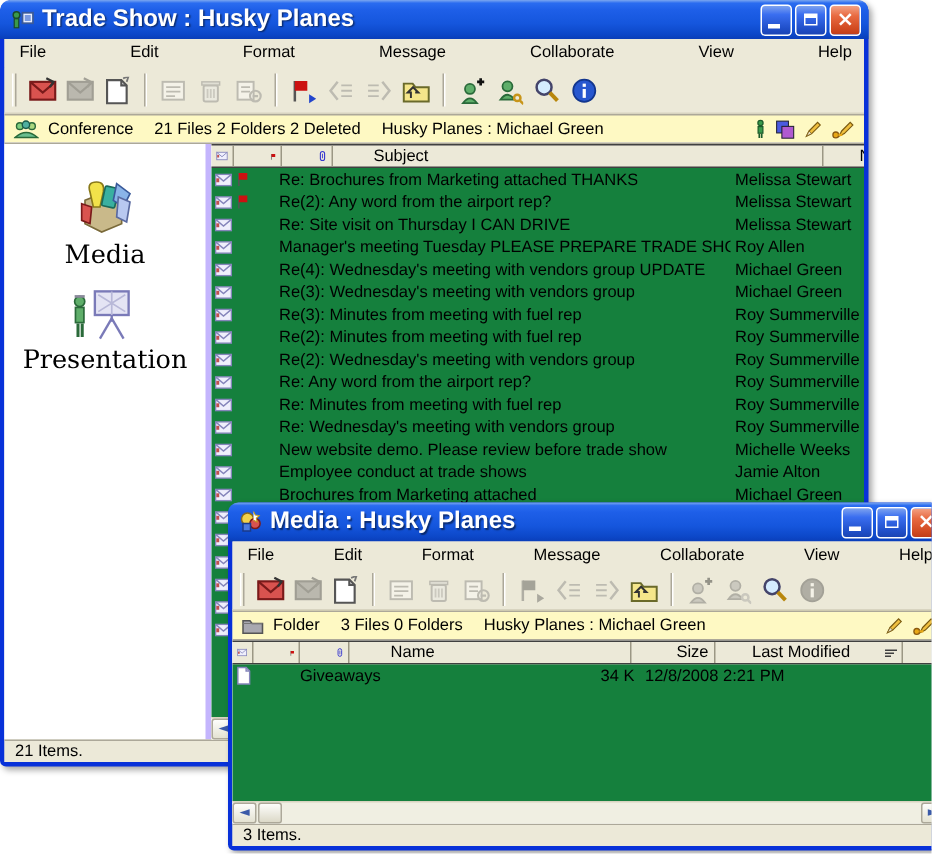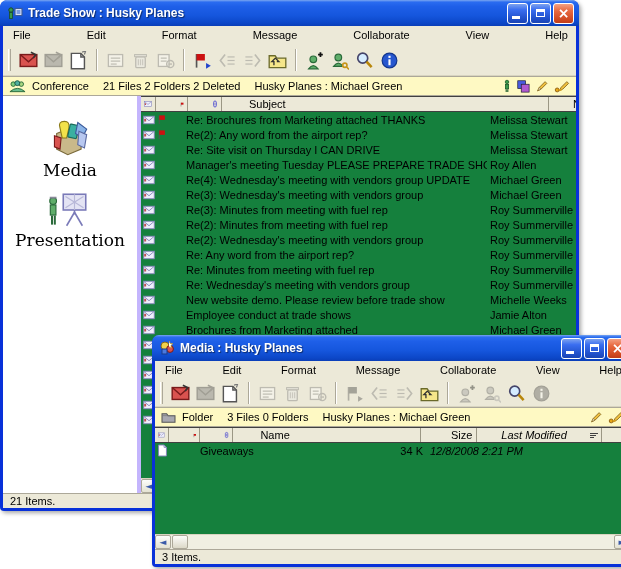--- a/index.html
+++ b/index.html
@@ -24,21 +24,21 @@
     height: 26px;
     margin: 0 -3px;
     border-radius: 7px 7px 0 0;
     background: linear-gradient(180deg,#7ba7f0 0%, #2a6cf0 8%, #1e5fe8 25%, #1556dd 60%, #0c47c8 88%, #0a3eb8 100%);
     display: flex; align-items: center;
     padding: 0 5px 0 7px;
     position: relative;
   }
   .titlebar .ticon { width:16px; height:16px; margin-right:5px; flex:0 0 auto; }
   .titlebar .ttext {
-    color:#fff; font-weight:bold; font-size:12px;
+    color:#fff; font-weight:bold; font-size:16px;
     text-shadow: 1px 1px 1px rgba(0,0,0,.5);
     white-space: nowrap; overflow:hidden; flex:1;
   }
   .winbtns { display:flex; gap:2px; }
   .wbtn {
     width:21px; height:21px; border-radius:3px;
     border:1px solid #fff;
     background: linear-gradient(180deg,#7da2ef 0%, #3a6ef0 30%, #1f4ec8 80%, #1a44b4 100%);
     display:flex; align-items:center; justify-content:center;
     position:relative; cursor:pointer;
@@ -121,21 +121,21 @@
   }
   
   #main-window { left:0; top:0; width:579px; height:511px; z-index:1; }
   #media-window { left:152px; top:335px; width:481px; height:232px; z-index:10; }
   
   .mw-sub { width:307px; padding-left:6px; }
   .mw-name { flex:1; padding-left:3px; }
   
   .md-name { width:193px; padding-left:6px; }
   .md-size { width:40px; justify-content:flex-end; padding-right:4px; }
-  .md-mod { width:120px; padding-left:3px;font-style:italic; }
+  .md-mod { width:120px; padding-left:3px; }
   .md-subj { flex:1; padding-left:4px; }
   .sorticon { margin-left:auto; display:flex; flex-direction:column; gap:1px; }
   .sorticon i { display:block; height:1px; background:#404040; }
   .sorticon i:nth-child(1){width:8px;} .sorticon i:nth-child(2){width:6px;} .sorticon i:nth-child(3){width:4px;}
   .hidden-defs { position:absolute; width:0; height:0; overflow:hidden; }
 </style>
 </head>
 <body>
 
 <svg class="hidden-defs" aria-hidden="true">

